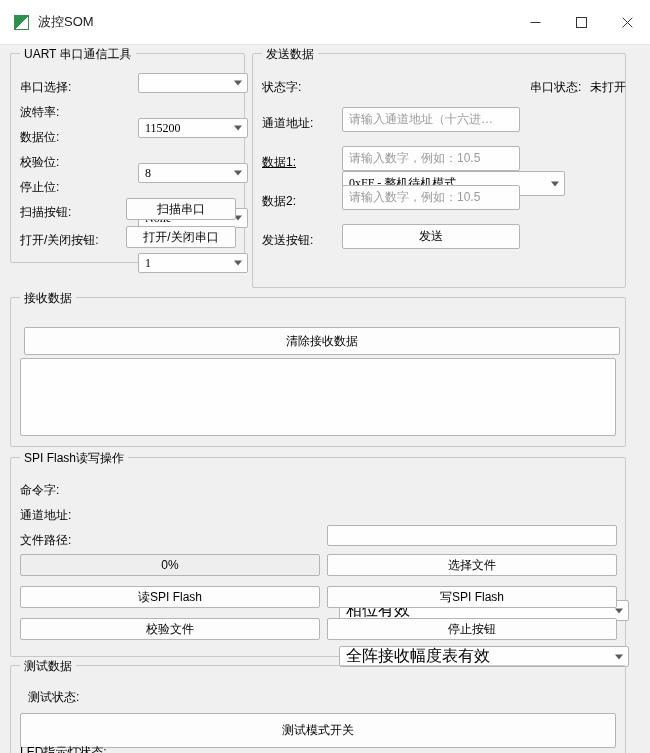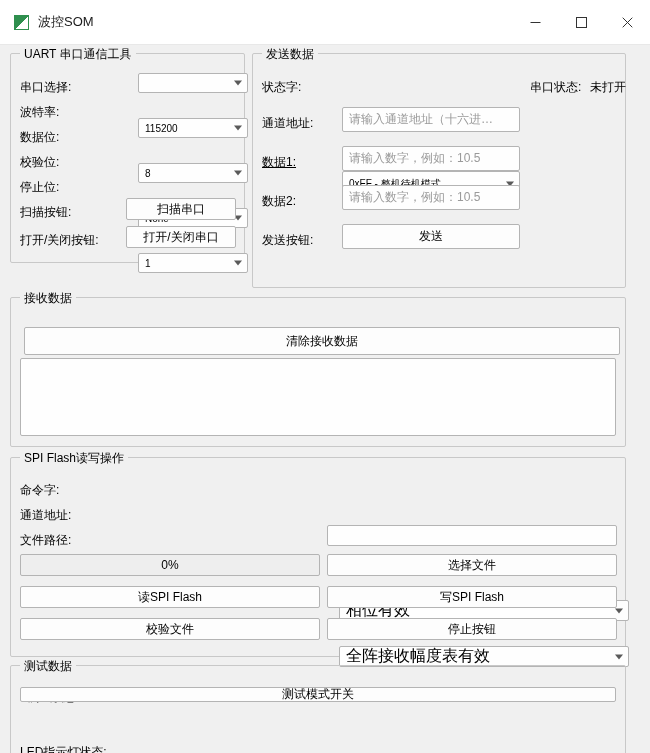--- a/index.html
+++ b/index.html
@@ -103,22 +103,22 @@
     align-items: center;
   }
   .combo {
     padding-left: 6px;
     padding-right: 18px;
     background: #fefefe;
     position: relative;
     overflow: hidden;
   }
   .combo .val {
-    font-family: Liberation Sans, sans-serif;
-    font-size: 10px;
+    font-family: Liberation Serif, serif;
+    font-size: 12px;
     white-space: nowrap;
     overflow: hidden;
     text-overflow: ellipsis;
   }
   .combo .val.cn {
     font-family: "Liberation Sans", sans-serif;
     font-size: 16px;
   }
   .combo .arrow {
     position: absolute;
@@ -249,21 +249,21 @@
     <div class="lbl" style="left:20px; top:159px;">扫描按钮:</div>
     <div class="btn" style="left:126px; top:153px; width:110px; height:22px;">扫描串口</div>
 
     <div class="lbl" style="left:20px; top:187px;">打开/关闭按钮:</div>
     <div class="btn" style="left:126px; top:181px; width:110px; height:22px;">打开/关闭串口</div>
 
     <div class="group" style="left:252px; top:8px; width:374px; height:235px;">
       <div class="legend">发送数据</div>
     </div>
     <div class="lbl" style="left:262px; top:34px;">状态字:</div>
-    <div class="ctl combo" style="left:330px; top:26px; width:178px; height:25px;">
+    <div class="ctl combo" style="left:330px; top:26px; width:223px; height:25px;">
       <span class="val">0xFF - 整机待机模式</span>
       <span class="arrow"></span>
     </div>
     <div class="lbl" style="left:530px; top:34px;">串口状态:</div>
     <div class="lbl" style="left:590px; top:34px;">未打开</div>
 
     <div class="lbl" style="left:262px; top:70px;">通道地址:</div>
     <div class="ctl txtinput" style="left:342px; top:62px; width:178px; height:25px;">
       <span class="ph">请输入通道地址（十六进…</span>
     </div>
@@ -318,17 +318,17 @@
     <div class="btn" style="left:20px; top:541px; width:300px; height:22px;">读SPI Flash</div>
     <div class="btn" style="left:327px; top:541px; width:290px; height:22px;">写SPI Flash</div>
 
     <div class="btn" style="left:20px; top:573px; width:300px; height:22px;">校验文件</div>
     <div class="btn" style="left:327px; top:573px; width:290px; height:22px;">停止按钮</div>
 
     <div class="group" style="left:10px; top:620px; width:616px; height:112px;">
       <div class="legend">测试数据</div>
     </div>
     <div class="lbl" style="left:28px; top:644px;">测试状态:</div>
-    <div class="btn" style="left:20px; top:642px; width:596px; height:15px;">测试模式开关</div>
+    <div class="btn" style="left:20px; top:668px; width:596px; height:35px;">测试模式开关</div>
     <div class="lbl" style="left:20px; top:699px;">LED指示灯状态:</div>
 
   </div>
 </div>
 
 </body></html>

